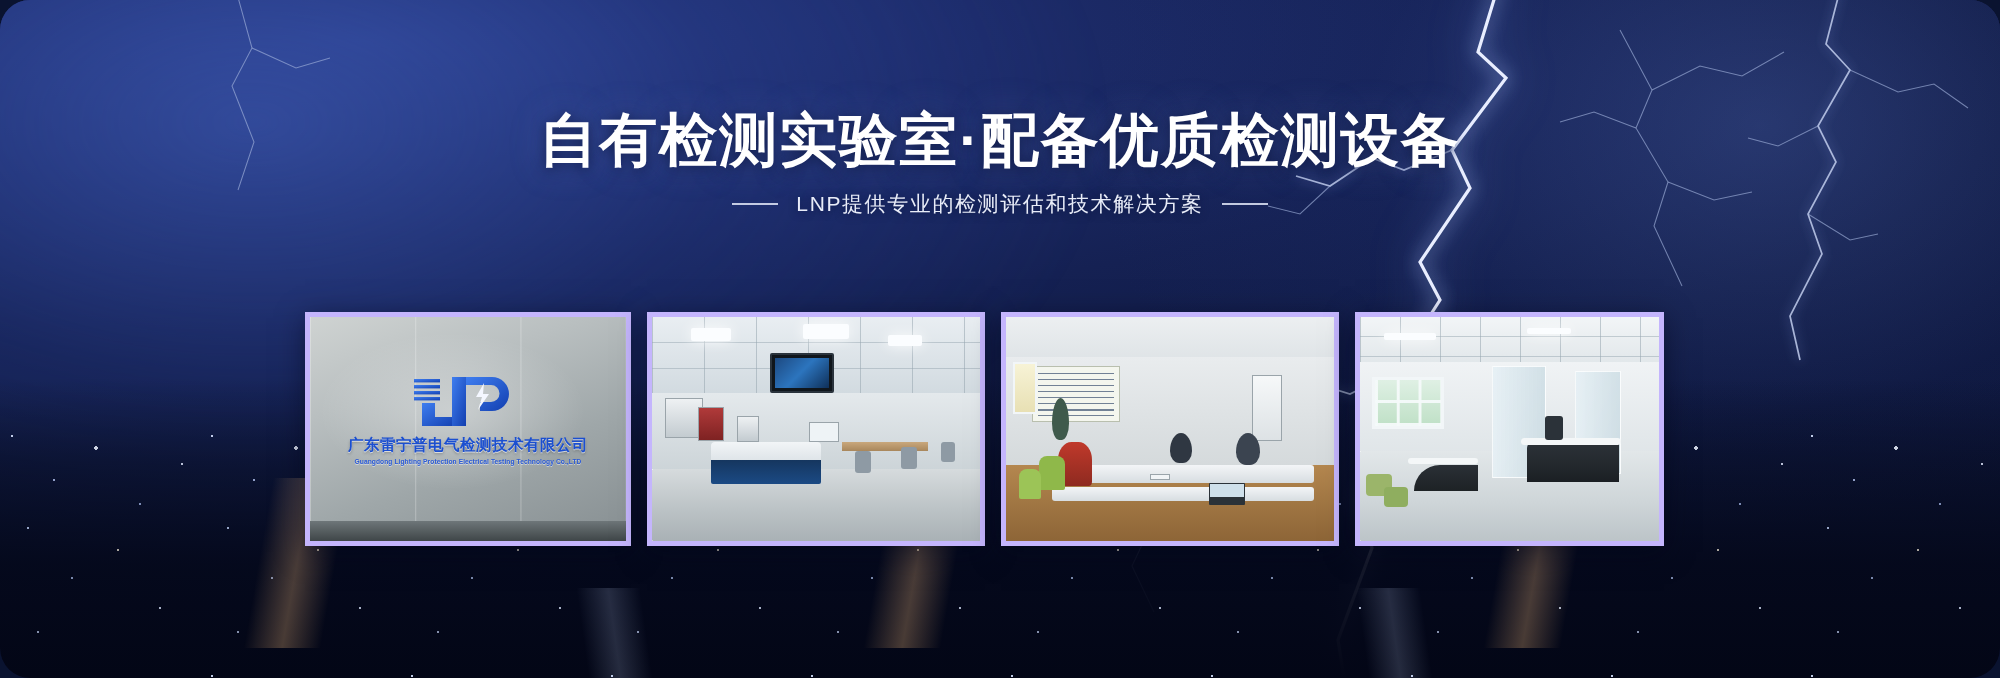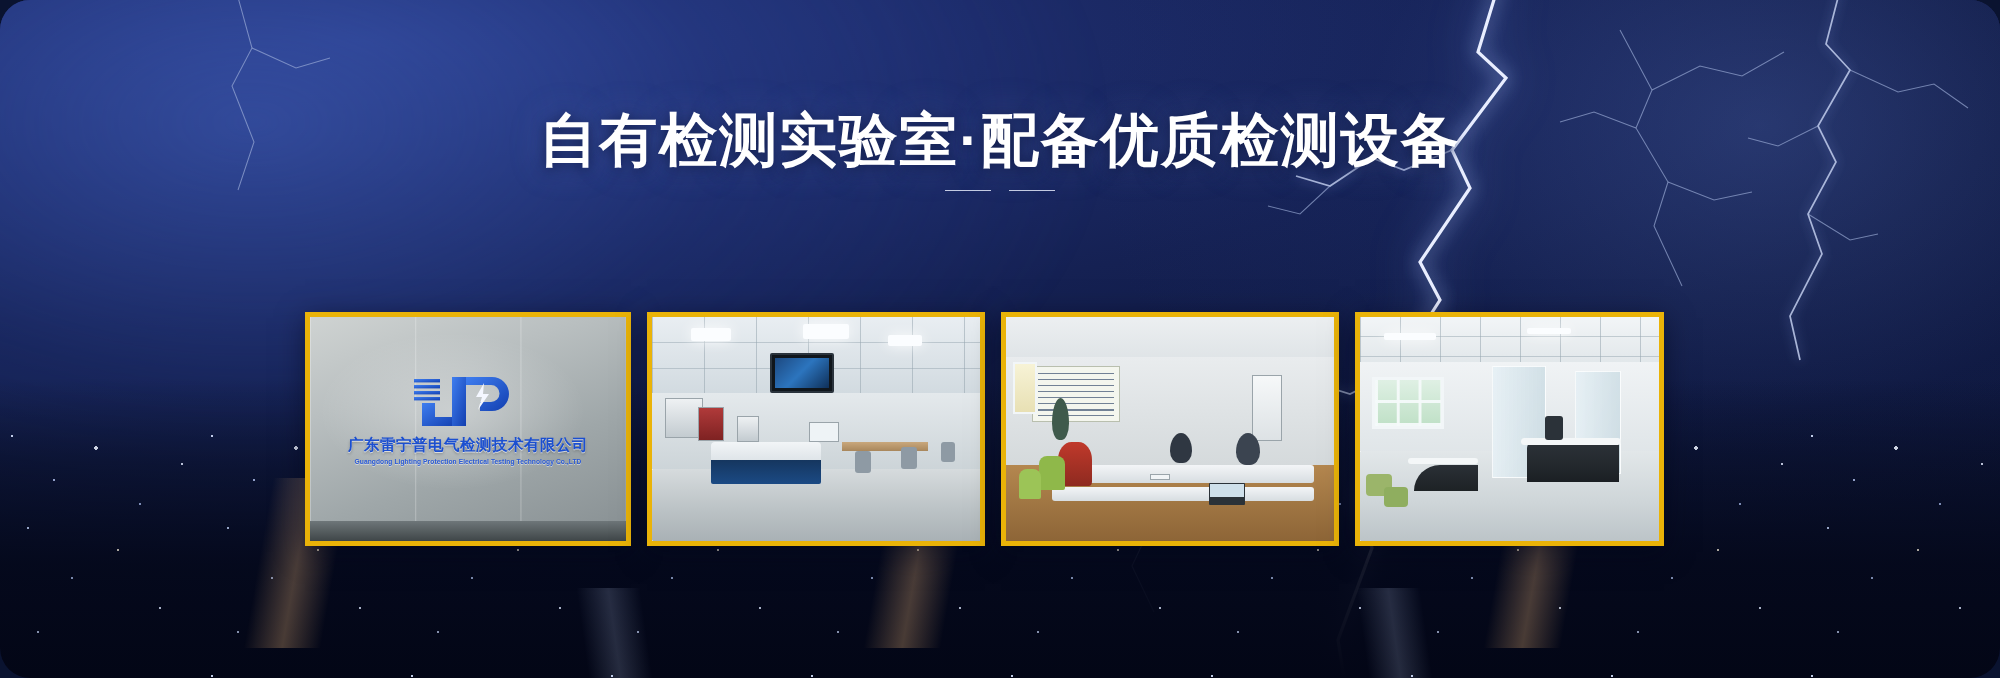--- a/index.html
+++ b/index.html
@@ -71,21 +71,21 @@
   }
   .subline{
     margin:18px 0 0 0;display:flex;align-items:center;justify-content:center;gap:18px;
     color:#e8ecf8;font-size:21px;letter-spacing:1.6px;
     text-shadow:0 1px 8px rgba(10,20,60,.8);
   }
   .rule{display:inline-block;width:46px;height:1.5px;background:rgba(226,232,248,.85);}
   
   .photos{position:absolute;left:305px;top:312px;width:1343px;height:234px;display:flex;gap:16px;}
   .photo{
-    position:relative;background:#eab308;padding:5px;
+    position:relative;background:#c4b5fd;padding:5px;
     box-shadow:0 6px 26px rgba(2,6,24,.5);
     flex:0 0 auto;height:234px;overflow:hidden;
   }
   .photo.p1{width:326px;}
   .photo.p2{width:338px;}
   .photo.p3{width:338px;}
   .photo.p4{width:309px;}
   .shot{position:relative;width:100%;height:100%;overflow:hidden;}
 
   
@@ -188,20 +188,21 @@
   </div>
 
   <div class="city"></div>
   <div class="city-dots"></div>
   <div class="city-streaks"></div>
 
   <div class="hero-text">
     <h1 class="headline">自有检测实验室·配备优质检测设备</h1>
     <div class="subline">
       <span class="rule"></span>
+      <span>LNP提供专业的检测评估和技术解决方案</span>
       <span class="rule"></span>
     </div>
   </div>
 
   <div class="photos">
 
     <div class="photo p1">
       <div class="shot">
         <div class="wall"></div>
         <div class="wall-floor"></div>

